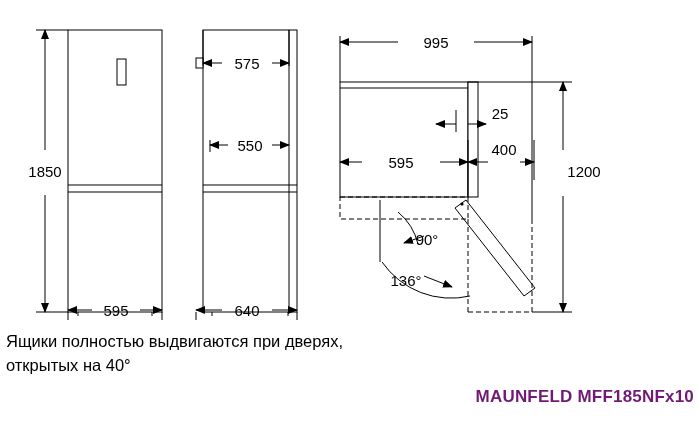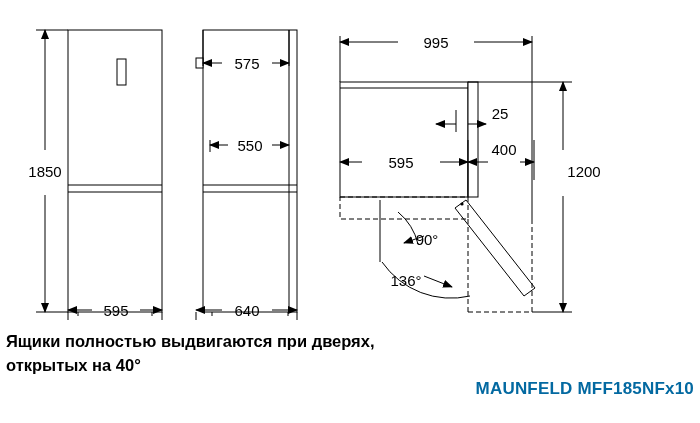--- a/index.html
+++ b/index.html
@@ -32,32 +32,31 @@
     fill: #000000;
   }
   .caption {
     position: absolute;
     left: 6px;
     top: 330px;
     width: 560px;
     font-size: 16.5px;
     line-height: 1.45;
     color: #000000;
-    font-weight: bold;
   }
   .caption div {
     white-space: nowrap;
   }
   .model-label {
     position: absolute;
     right: 6px;
-    bottom: 24px;
+    bottom: 16px;
     font-size: 17px;
     font-weight: bold;
-    color: #0369a1;
+    color: #701a75;
     letter-spacing: 0.2px;
   }
 </style>
 </head>
 <body>
 
 <div id="diagram-root">
 
   <svg id="tech-drawing" width="700" height="423" viewBox="0 0 700 423">
     <defs>

